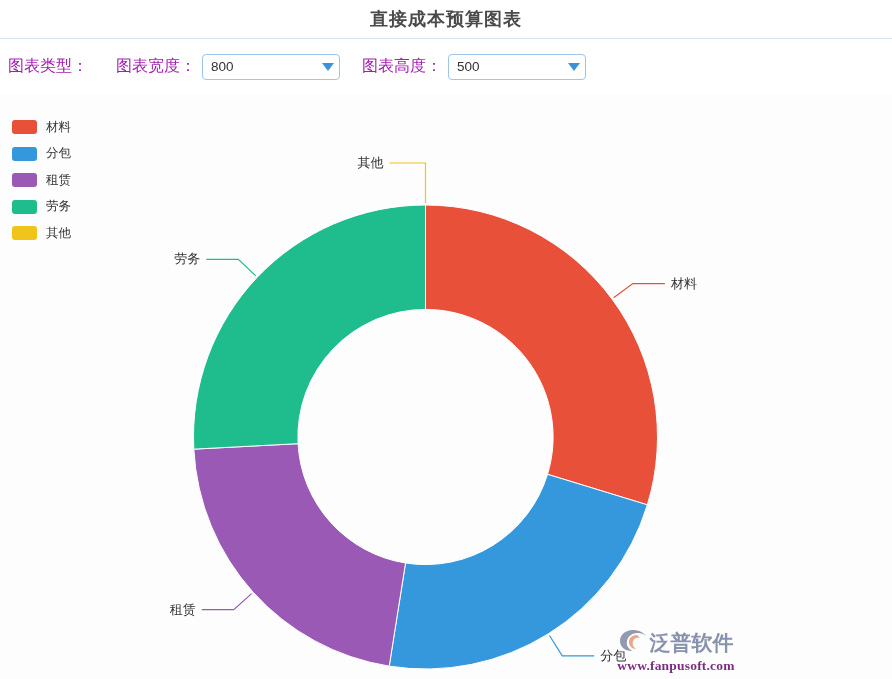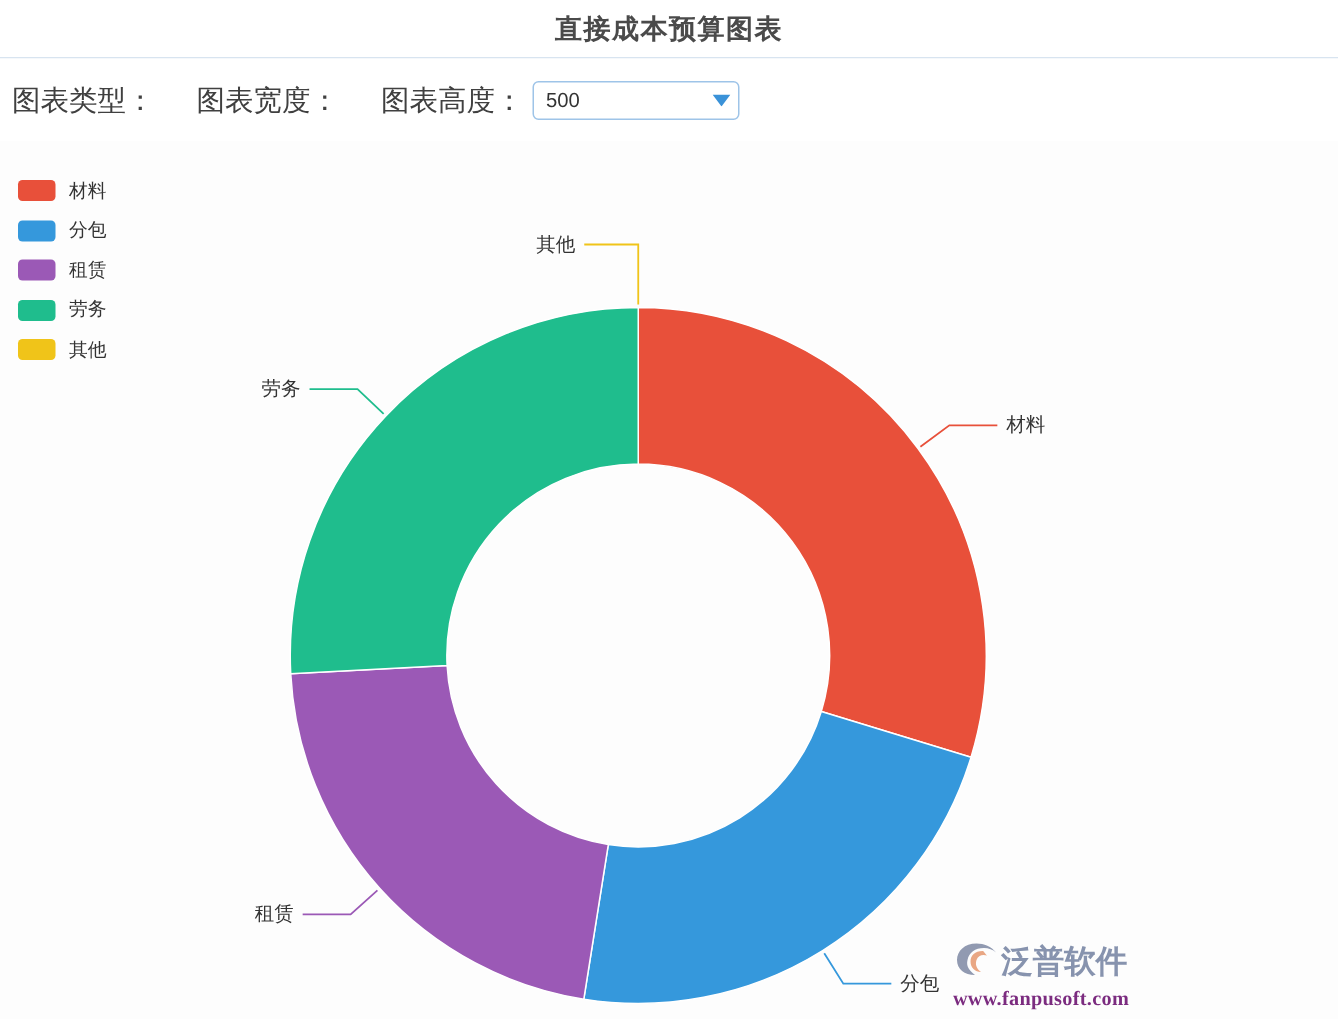--- a/index.html
+++ b/index.html
@@ -39,22 +39,22 @@
     padding-left: 8px;
     background: #ffffff;
     box-sizing: border-box;
   }
   .field-group {
     display: flex;
     align-items: center;
     margin-right: 22px;
   }
   .field-label {
-    font-size: 19px;
-    color: #404040;
+    font-size: 16px;
+    color: #a21caf;
     margin-right: 6px;
     white-space: nowrap;
   }
   .select-box {
     position: relative;
     width: 130px;
     height: 26px;
     border: 1px solid #9ec4e8;
     border-radius: 4px;
     background: #ffffff;
@@ -124,21 +124,21 @@
   .donut-wrap svg { display: block; }
   .slice-label {
     font-family: "Liberation Sans", "DejaVu Sans", sans-serif;
     font-size: 13px;
     fill: #333333;
   }
 
   
   .watermark {
     position: absolute;
-    right: 8px;
+    right: 26px;
     bottom: 6px;
     width: 140px;
     text-align: center;
     opacity: 0.92;
     user-select: none;
   }
   .wm-row {
     display: flex;
     align-items: center;
     justify-content: center;
@@ -168,20 +168,28 @@
 </div>
 
 <div class="toolbar">
 
   <div class="field-group">
     <span class="field-label">图表类型：</span>
   </div>
 
   <div class="field-group">
     <span class="field-label">图表宽度：</span>
+    <div class="select-box wide">
+      <span class="select-value">800</span>
+      <span class="select-arrow">
+        <svg width="12" height="8" viewBox="0 0 12 8">
+            <polygon points="0,0 12,0 6,8" fill="#3a92d8"></polygon>
+          </svg>
+      </span>
+    </div>
   </div>
 
   <div class="field-group">
     <span class="field-label">图表高度：</span>
     <div class="select-box wide">
       <span class="select-value">500</span>
       <span class="select-arrow">
         <svg width="12" height="8" viewBox="0 0 12 8">
             <polygon points="0,0 12,0 6,8" fill="#3a92d8"></polygon>
           </svg>

